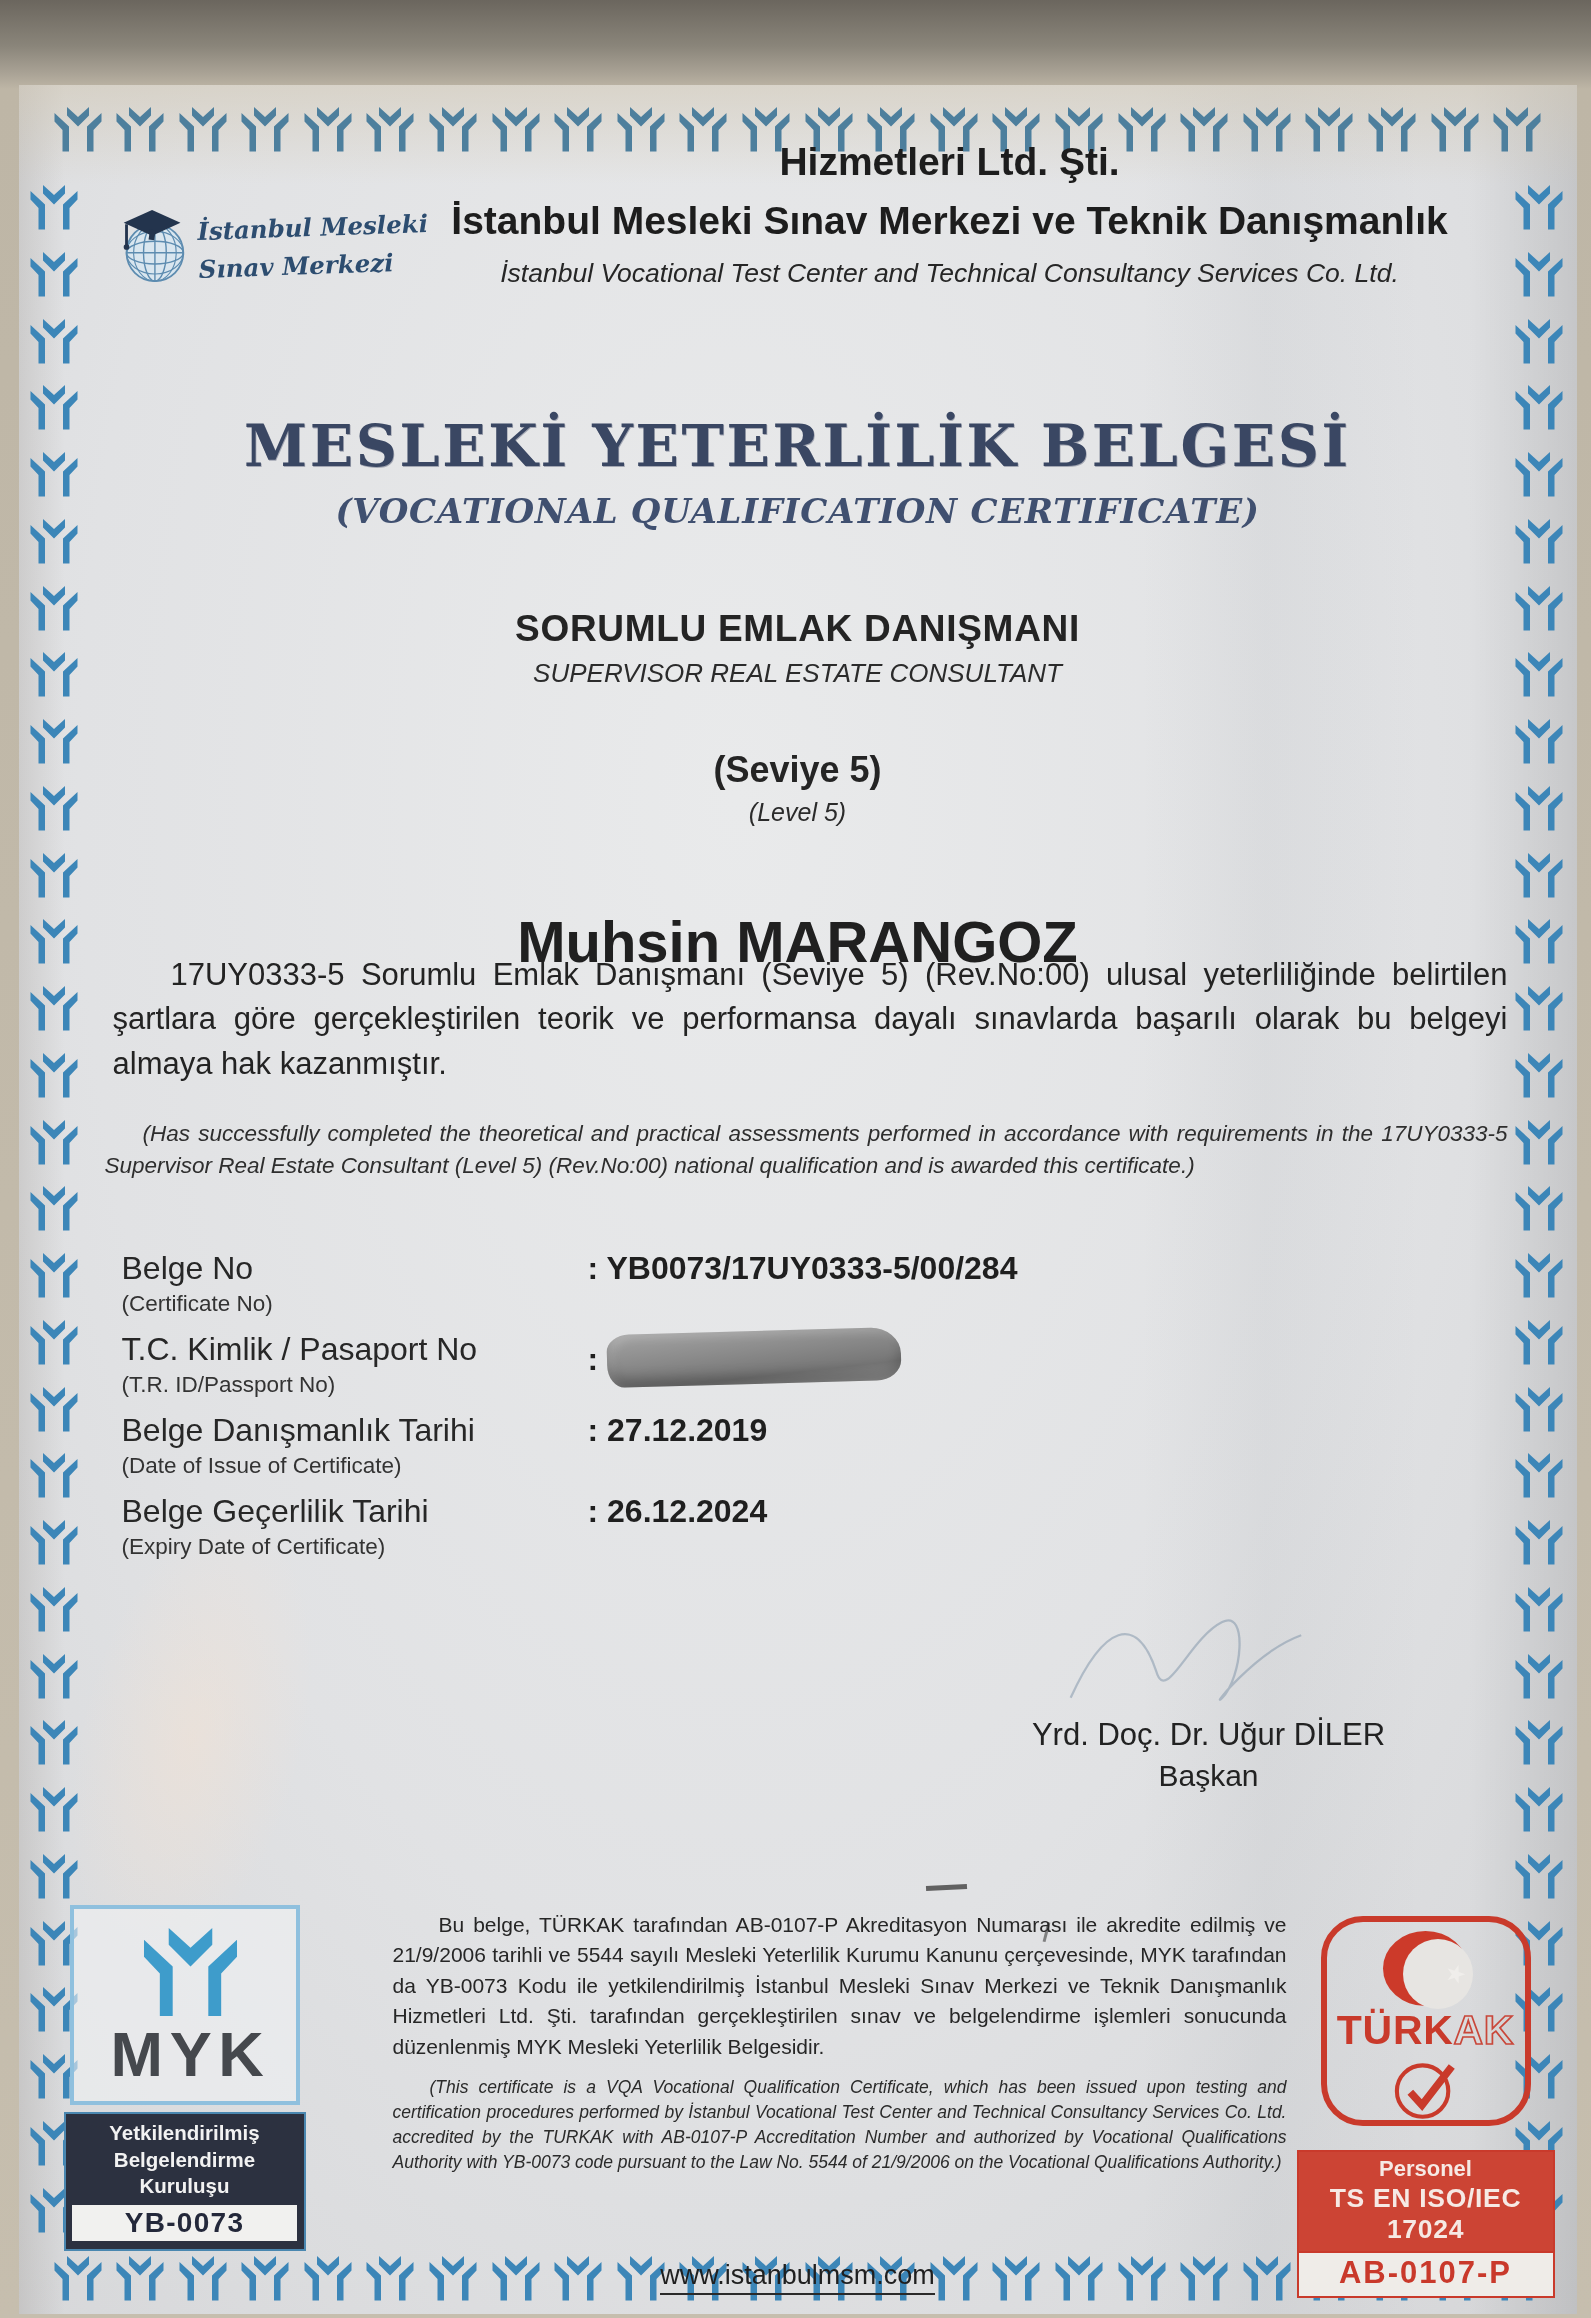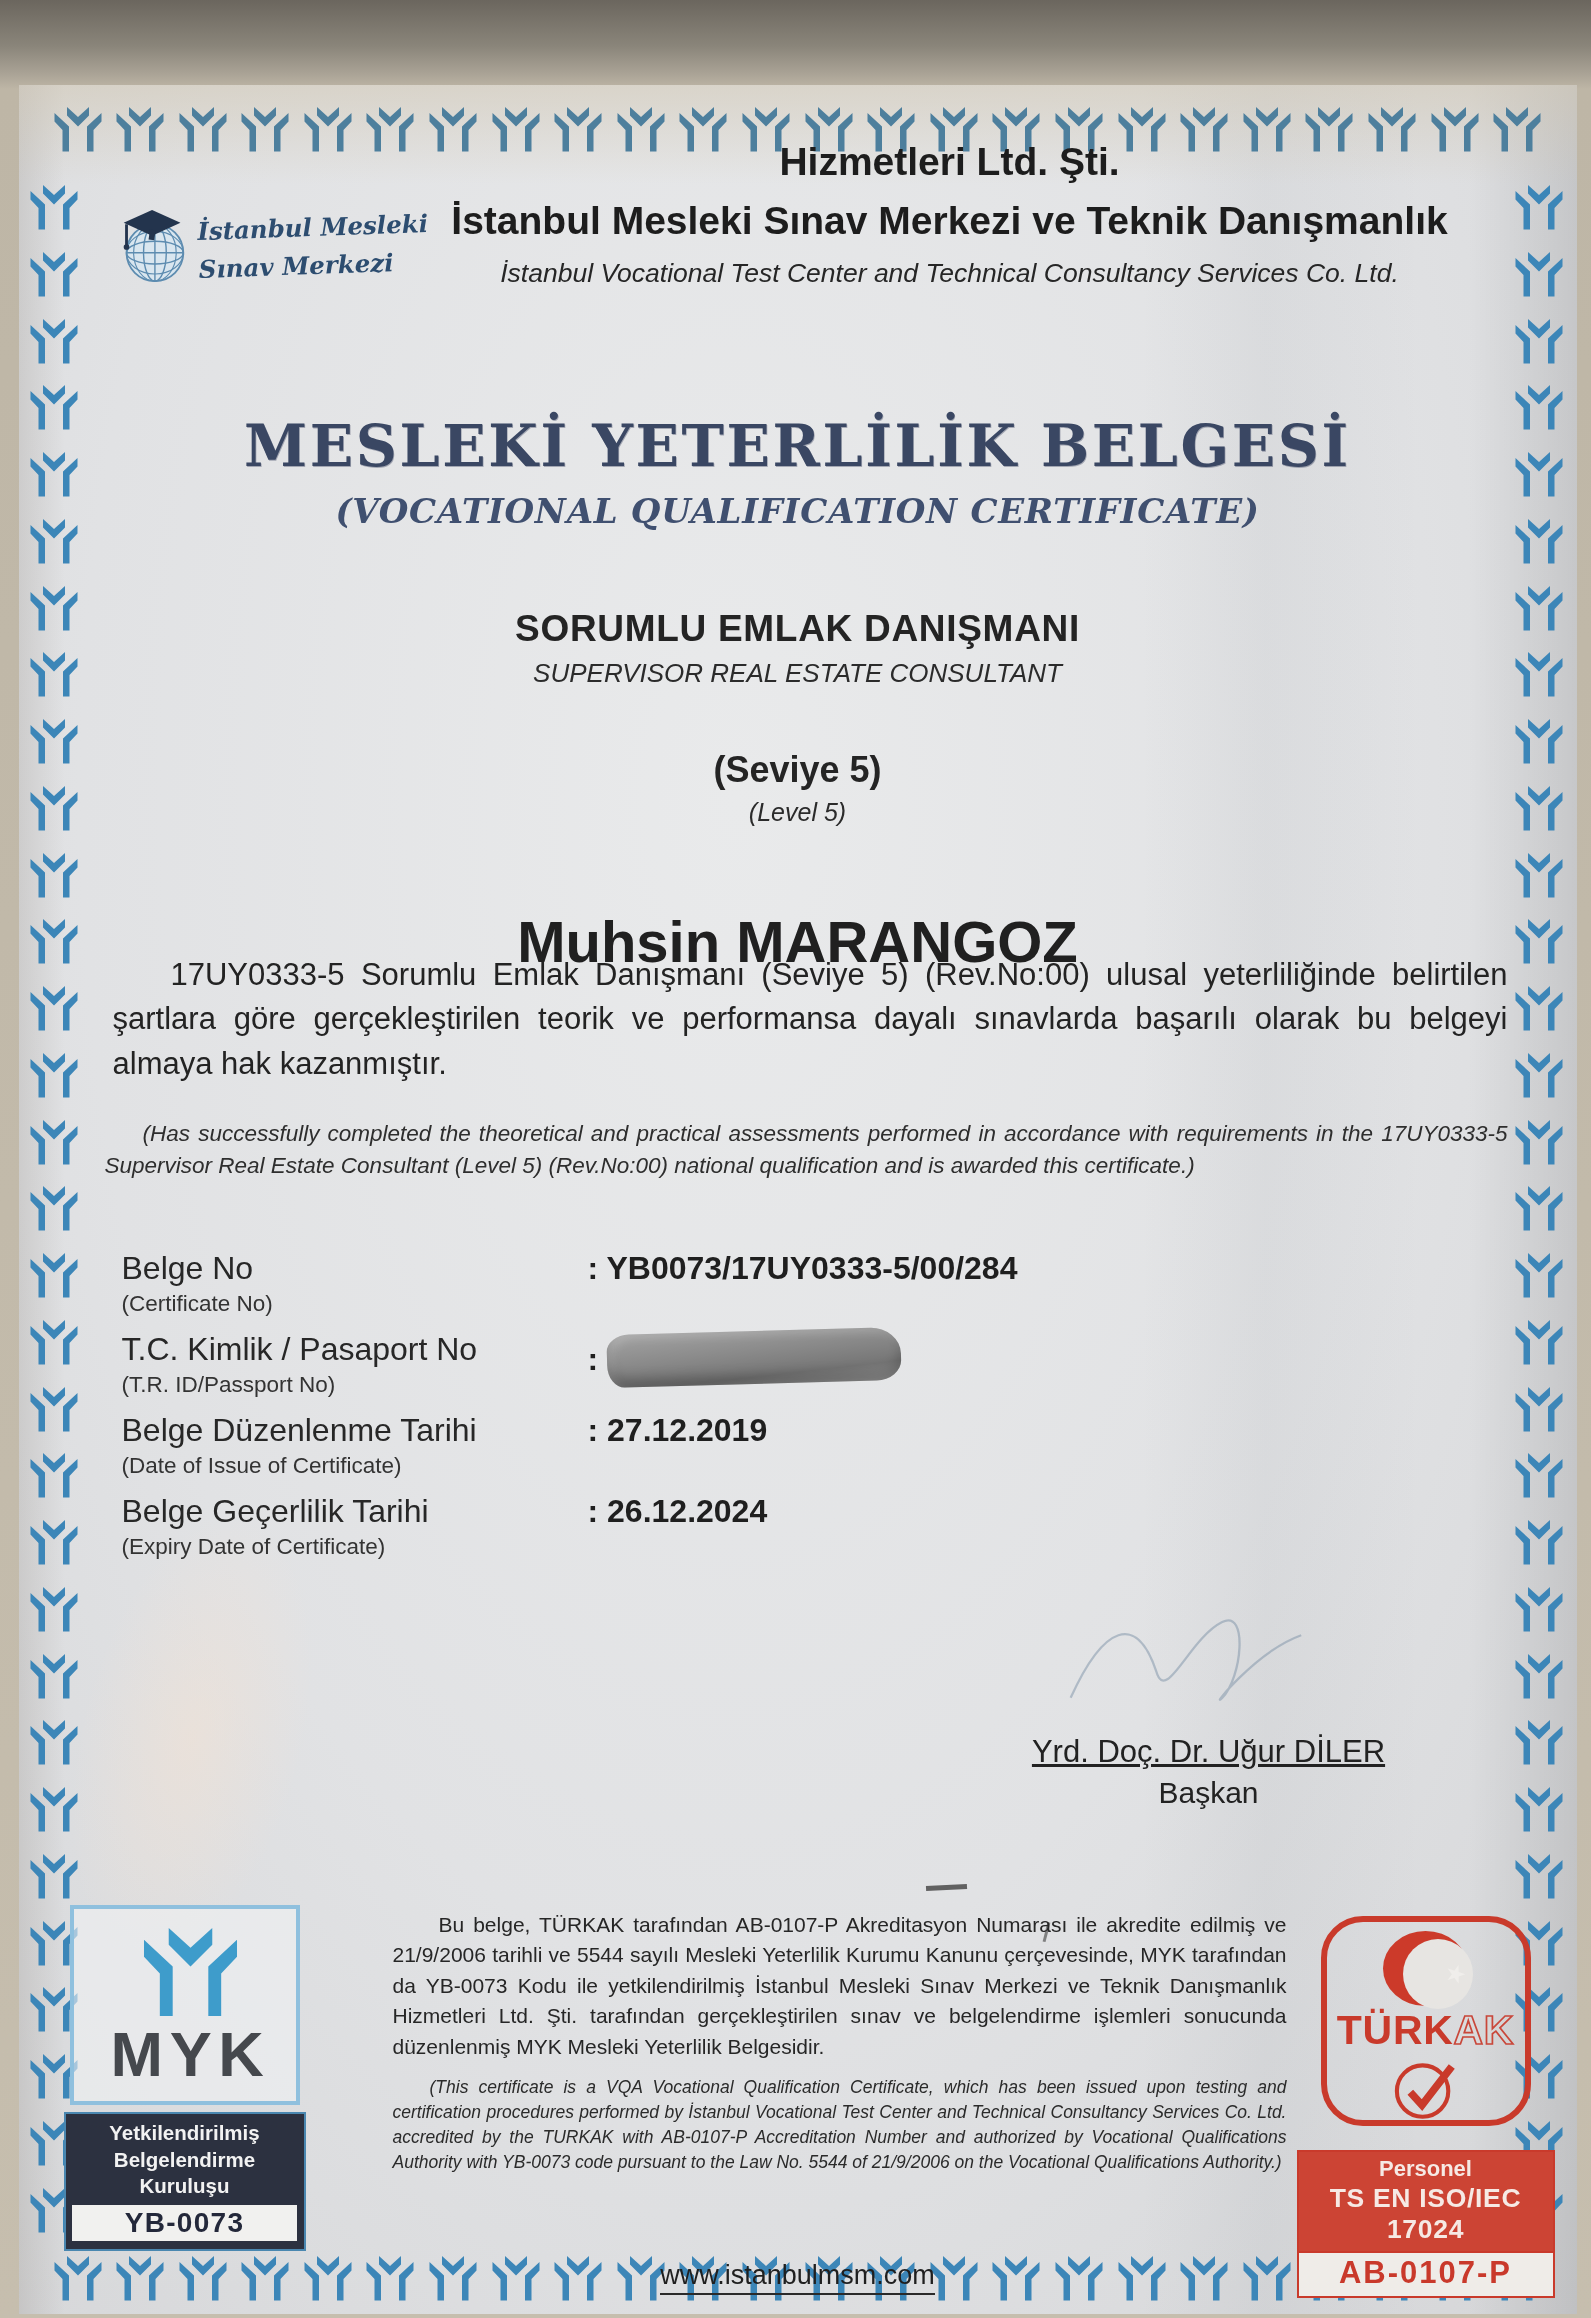--- a/index.html
+++ b/index.html
@@ -60,21 +60,21 @@
   .dlabel { font-size:32px; color:#272727; }
   .dsub { font-size:22.5px; color:#333; margin-top:4px; }
   .dvalue { font-size:32px; font-weight:bold; color:#1f1f1f; white-space:nowrap; }
   .redaction { display:inline-block; width:294px; height:53px; margin-left:9.3px; vertical-align:-14.5px;
     background:linear-gradient(175deg,#a3a3a3 0%,#8b8b8b 40%,#757575 75%,#9c9c9c 100%);
     border-radius:22.5px 30px 25px 17px / 17px 26.5px 20px 22.5px; transform:rotate(-1.6deg);
     box-shadow:inset 0 -9.3px 12px rgba(0,0,0,.22), inset 5.3px 4px 9.3px rgba(255,255,255,.18); }
 
   .sign-block { position:absolute; left:886px; top:1514px; width:608px; text-align:center; }
   .scribble { opacity:.5; }
-  .sign-name { font-size:31px; color:#222; margin-top:21px;text-decoration:underline; }
+  .sign-name { font-size:31px; color:#222; margin-top:4px; }
   .sign-title { font-size:30px; color:#222; margin-top:6px; }
   .sign-dash { position:absolute; left:21px; top:286px; width:41px; height:4.6px; background:#4a4a4a;
     transform:rotate(-3deg); opacity:.85; }
   .sign-tick { position:absolute; left:140px; top:323px; width:2.6px; height:20px; background:#555;
     transform:rotate(14deg); opacity:.7; }
 
   .accr { position:absolute; left:374px; top:1825px; width:894px; color:#262626; }
   .accr-tr { font-size:21px; line-height:1.45; text-align:justify; text-indent:46px; }
   .accr-en { font-size:17.5px; font-style:italic; line-height:1.42; text-align:justify; text-indent:37px; margin-top:13.2px; color:#2b2b2b; }
 
@@ -724,21 +724,21 @@
       </div>
       <div class="drow">
         <div class="dlabels">
           <div class="dlabel">T.C. Kimlik / Pasaport No</div>
           <div class="dsub">(T.R. ID/Passport No)</div>
         </div>
         <div class="dvalue"><span>:</span><span class="redaction"></span></div>
       </div>
       <div class="drow">
         <div class="dlabels">
-          <div class="dlabel">Belge Düzenlenme Tarihi</div>
+          <div class="dlabel">Belge Danışmanlık Tarihi</div>
           <div class="dsub">(Date of Issue of Certificate)</div>
         </div>
         <div class="dvalue">: 27.12.2019</div>
       </div>
       <div class="drow">
         <div class="dlabels">
           <div class="dlabel">Belge Geçerlilik Tarihi</div>
           <div class="dsub">(Expiry Date of Certificate)</div>
         </div>
         <div class="dvalue">: 26.12.2024</div>

